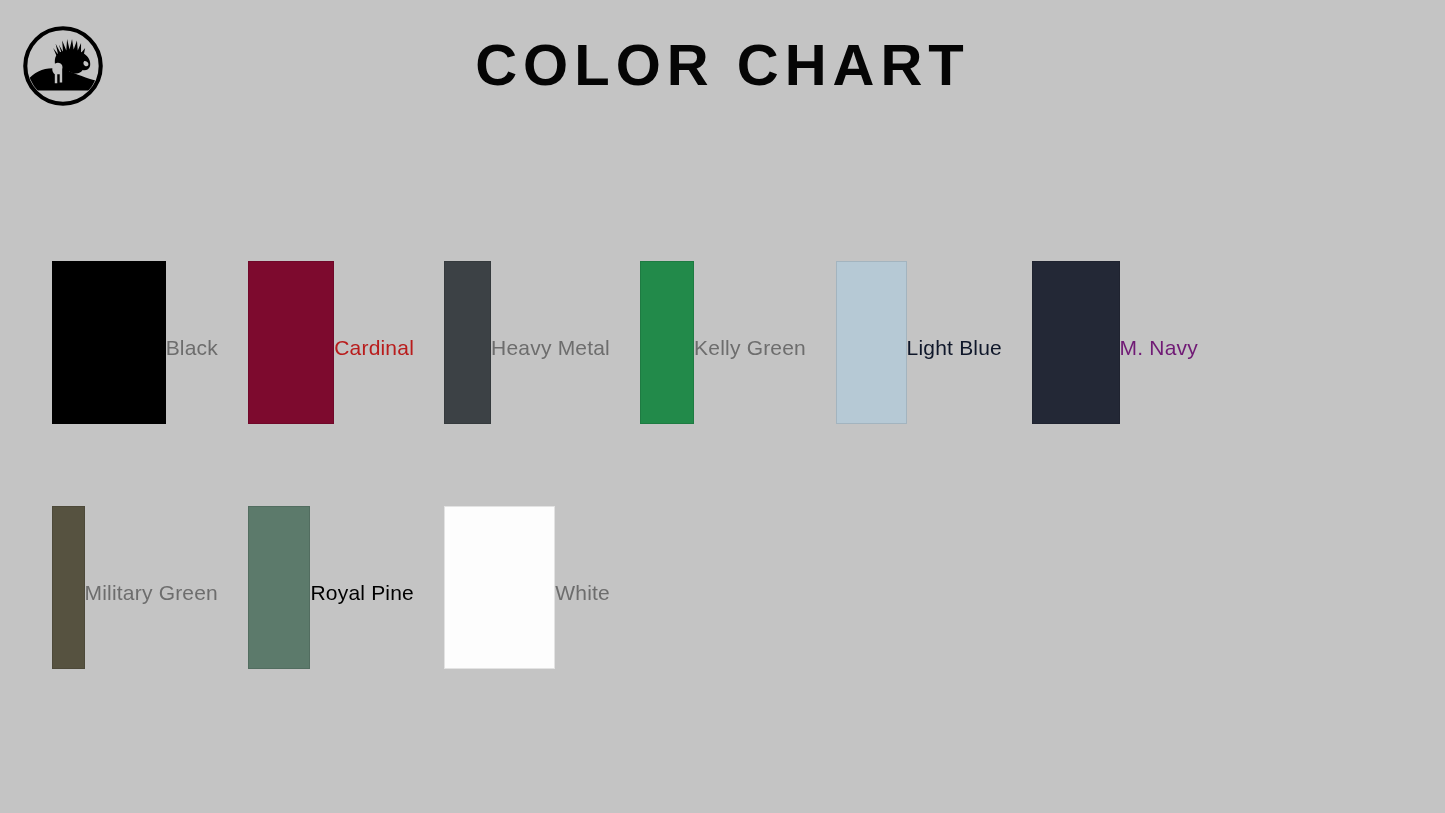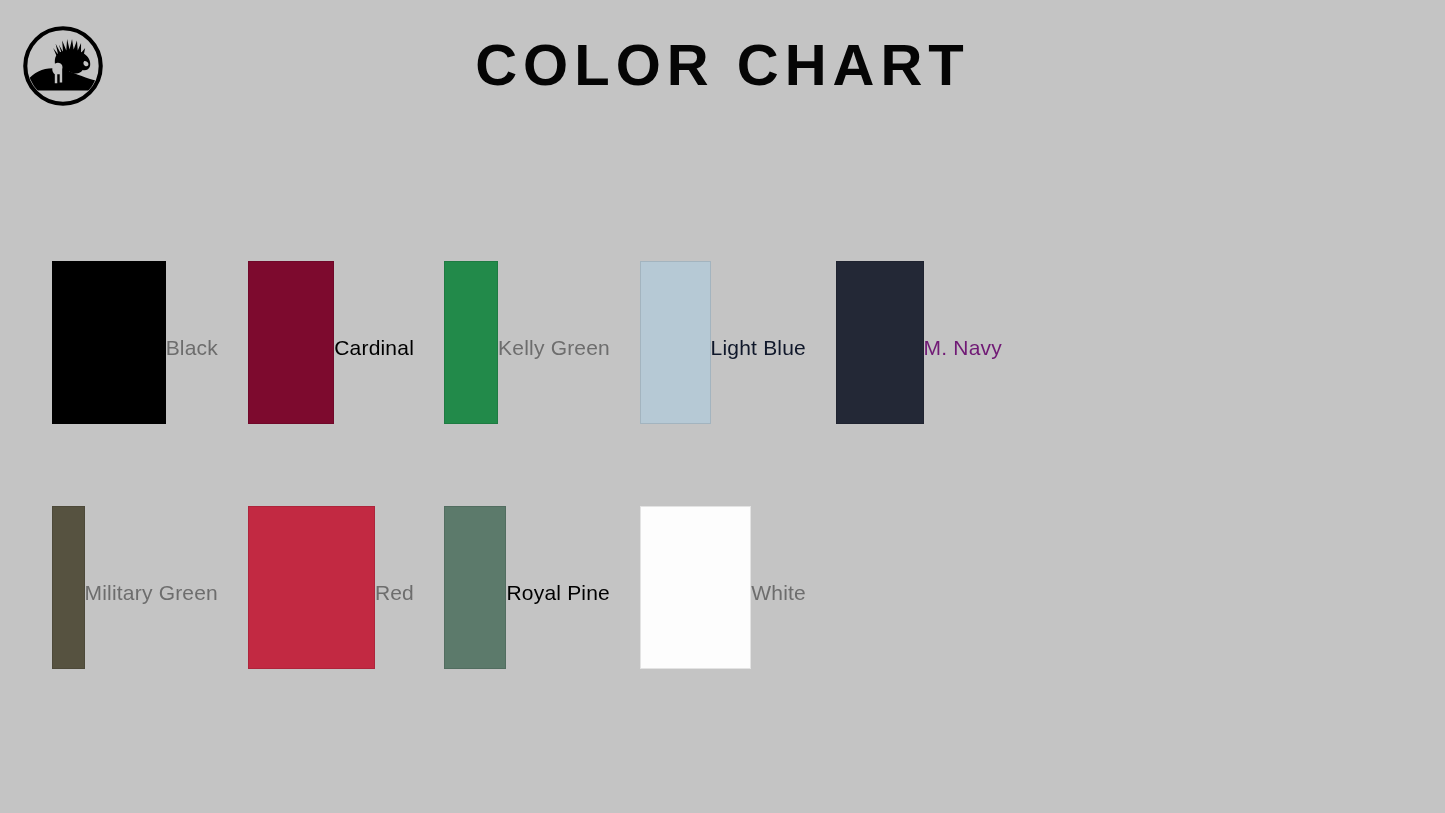--- a/index.html
+++ b/index.html
@@ -135,24 +135,28 @@
 
   <div class="row row-1">
 
     <div class="swatch-cell">
       <div class="swatch-chip" style="background-color: rgb(0, 0, 0);"></div>
       <div class="swatch-label" style="color: rgb(109, 109, 109);">Black</div>
     </div>
 
     <div class="swatch-cell">
       <div class="swatch-chip" style="background-color: rgb(125, 10, 46);"></div>
-      <div class="swatch-label" style="color: #000000; text-align: right;">Cardinal</div>
+      <div class="swatch-label" style="color: #b91c1c; text-align: right;">Cardinal</div>
     </div>
 
 
+    <div class="swatch-cell">
+      <div class="swatch-chip" style="background-color: rgb(60, 65, 69);"></div>
+      <div class="swatch-label" style="color: rgb(109, 109, 109);">Heavy Metal</div>
+    </div>
 
     <div class="swatch-cell">
       <div class="swatch-chip" style="background-color: rgb(34, 138, 74);"></div>
       <div class="swatch-label" style="color: rgb(109, 109, 109);">Kelly Green</div>
     </div>
 
     <div class="swatch-cell">
       <div class="swatch-chip" style="background-color: rgb(182, 201, 213);"></div>
       <div class="swatch-label" style="color: #0f172a;">Light Blue</div>
     </div>
@@ -164,24 +168,20 @@
 
   </div>
 
   <div class="row row-2">
 
     <div class="swatch-cell">
       <div class="swatch-chip" style="background-color: rgb(86, 82, 64);"></div>
       <div class="swatch-label" style="color: rgb(109, 109, 109);">Military Green</div>
     </div>
 
-    <div class="swatch-cell">
-      <div class="swatch-chip" style="background-color: rgb(194, 41, 66);"></div>
-      <div class="swatch-label" style="color: rgb(109, 109, 109);">Red</div>
-    </div>
 
     <div class="swatch-cell">
       <div class="swatch-chip" style="background-color: rgb(92, 122, 107);"></div>
       <div class="swatch-label" style="color: #000000;">Royal Pine</div>
     </div>
 
     <div class="swatch-cell">
       <div class="swatch-chip" style="background-color: rgb(253, 253, 253);"></div>
       <div class="swatch-label" style="color: rgb(109, 109, 109);">White</div>
     </div>

